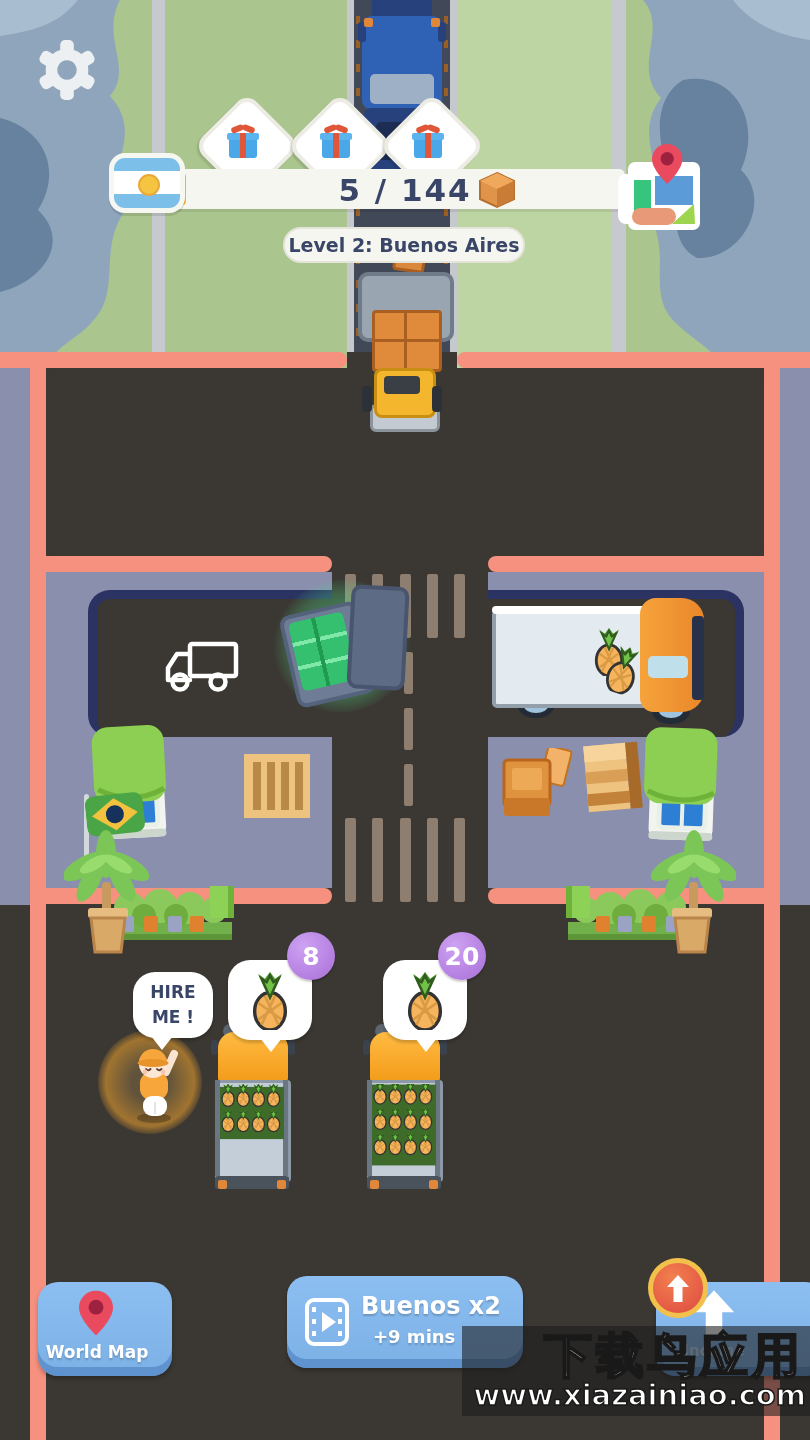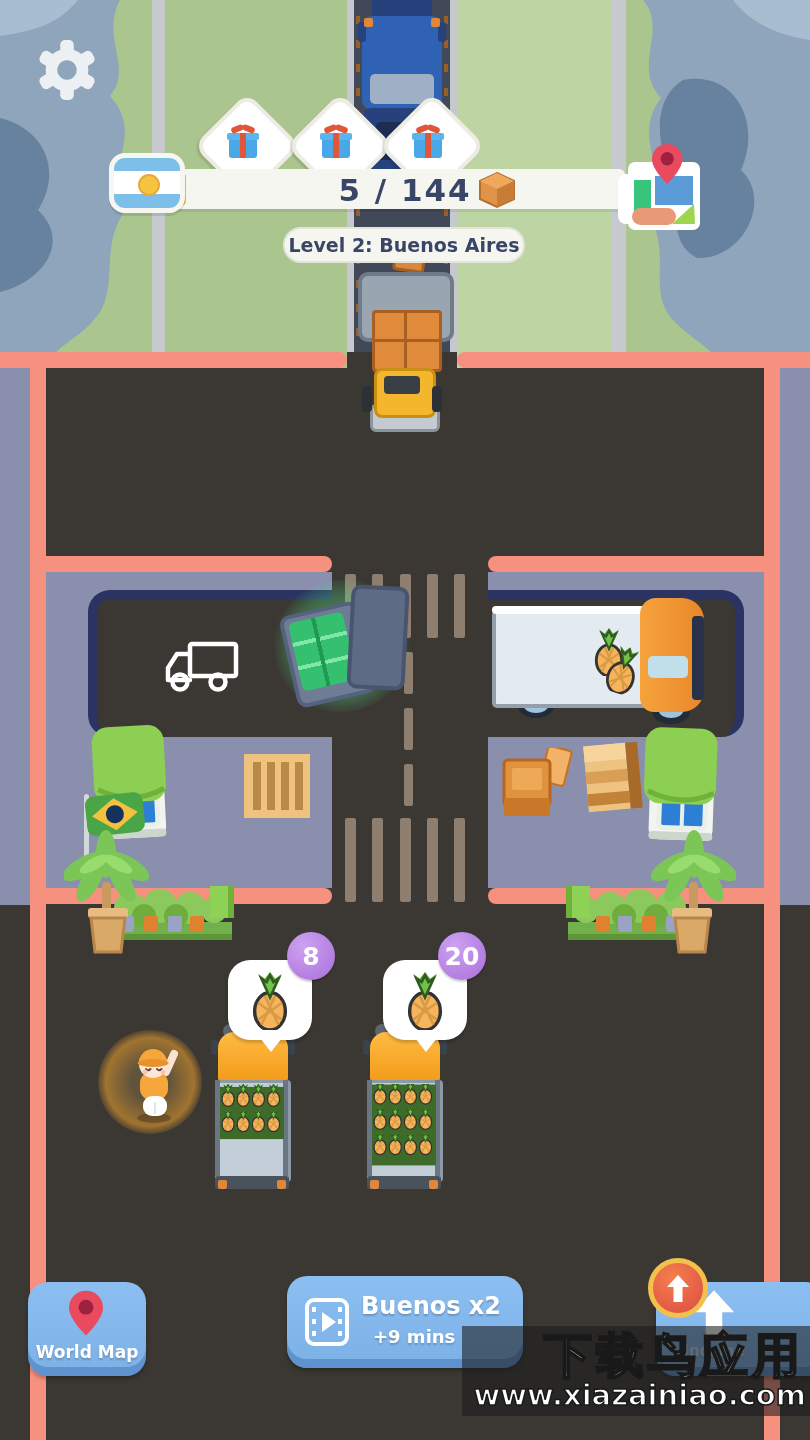--- a/index.html
+++ b/index.html
@@ -383,20 +383,24 @@
   </div>
   <div class="abs bubble" style="left:383px;top:960px;width:84px;height:80px">
     <svg class="abs" style="left:20px;top:12px" width="44" height="58" viewBox="0 0 24 34">
         <use href="#pine"></use>
       </svg>
   </div>
   <div class="abs badge" style="left:438px;top:932px;width:48px;height:48px">
     <span>20</span>
   </div>
 
+  <div class="abs bubble hire-bubble navy hire-text" style="left:133px;top:972px;width:80px;height:58px">
+    <div>HIRE</div>
+    <div>ME !</div>
+  </div>
   <div class="abs glow" style="left:98px;top:1030px;width:104px;height:104px"></div>
   <svg class="abs" style="left:126px;top:1042px;z-index:5" width="56" height="82" viewBox="0 0 56 82">
     <ellipse cx="28" cy="76" rx="17" ry="5" fill="rgba(0,0,0,.25)"></ellipse>
     <line x1="40" y1="30" x2="48" y2="12" stroke="#fbe3d2" stroke-width="8" stroke-linecap="round"></line>
     <rect x="14" y="30" width="28" height="28" rx="11" fill="#f7a63c"></rect>
     <rect x="17" y="54" width="24" height="20" rx="9" fill="#fff"></rect>
     <line x1="29" y1="60" x2="29" y2="72" stroke="#e4e4e4" stroke-width="2"></line>
     <circle cx="27" cy="22" r="14" fill="#fde6d4"></circle>
     <path d="M13,21 a14,14 0 0 1 28,0 z" fill="#f7a63c"></path>
     <ellipse cx="27" cy="21" rx="15.5" ry="4" fill="#e8932a"></ellipse>
@@ -470,21 +474,21 @@
     <rect x="14" y="22" width="72" height="68" rx="7" fill="#fff"></rect>
     <rect x="20" y="40" width="17" height="32" fill="#37c47c"></rect>
     <rect x="41" y="36" width="38" height="29" fill="#5b9bd8"></rect>
     <polygon points="58,84 80,64 81,84" fill="#9ed54f"></polygon>
     <rect x="18" y="68" width="44" height="17" rx="8.5" fill="#e89a78"></rect>
     <g transform="translate(38,4) scale(0.95)">
         <use href="#pinsym"></use>
       </g>
   </svg>
 
-  <div class="abs btn" style="left:28px;top:1282px;width:118px;height:94px">
+  <div class="abs btn" style="left:38px;top:1282px;width:134px;height:94px">
     <svg class="abs" style="left:41px;top:8px" width="34" height="46" viewBox="0 0 32 42">
         <use href="#pinsym"></use>
       </svg>
     <div class="abs btn-label" style="left:0;top:60px;width:118px;text-align:center;font-size:17px">World Map</div>
   </div>
 
   <div class="abs btn" style="left:287px;top:1276px;width:236px;height:92px">
     <svg class="abs" style="left:18px;top:22px" width="44" height="48" viewBox="0 0 44 48">
       <rect x="2" y="2" width="40" height="44" rx="7" fill="none" stroke="#fff" stroke-width="4"></rect>
       <g fill="#fff">

